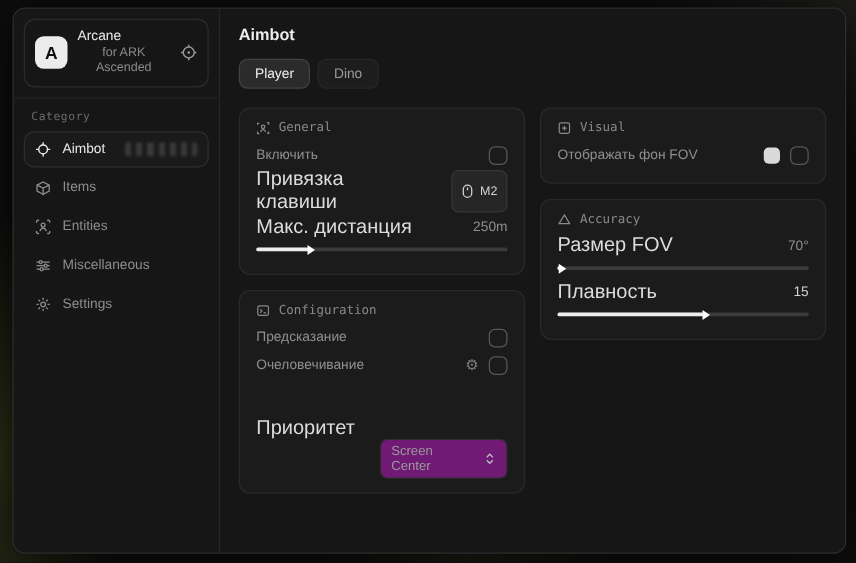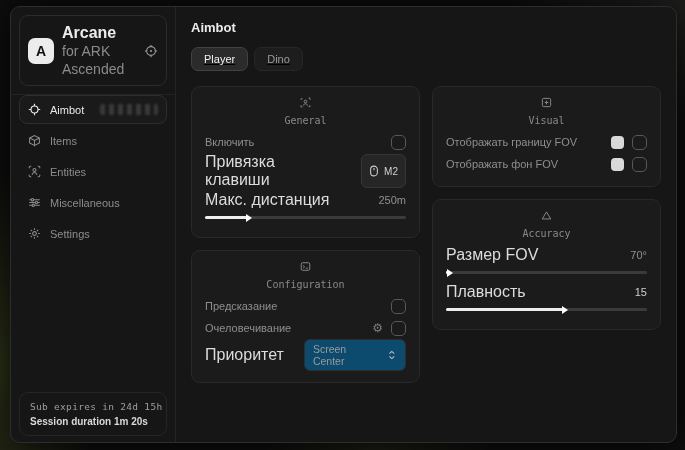--- a/index.html
+++ b/index.html
@@ -20,22 +20,22 @@
   
   .sidebar { width:165px; flex:none; border-right:1px solid #242424; display:flex; flex-direction:column; }
   .brand {
     margin:8px 8px 0; border:1px solid #2b2b2b; border-radius:9px;
     padding:7px 8px; display:flex; align-items:center; gap:8px;
   }
   .logo {
     width:26px; height:26px; border-radius:7px; background:#ececec; color:#111;
     font-weight:bold; font-size:14px; display:flex; align-items:center; justify-content:center; flex:none;
   }
-  .brand-name { font-size:16px; font-weight:bold; color:#ececec; line-height:1.25; }
-  .brand-sub  { font-size:14px; color:#8b8b8b; line-height:1.25; }
+  .brand-name { font-size:11px; font-weight:normal; color:#ececec; line-height:1.25; }
+  .brand-sub  { font-size:10px; color:#8b8b8b; line-height:1.25;text-align:center; }
   .brand-ico  { margin-left:auto; color:#9a9a9a; display:flex; cursor:pointer; }
   .side-divider { border-bottom:1px solid #232323; margin-top:8px; }
   .category {
     padding:10px 14px 6px; font-family:"DejaVu Sans Mono", monospace;
     font-size:9px; color:#6b6b6b; letter-spacing:.5px;
   }
   .nav { display:flex; flex-direction:column; gap:2px; padding:0 8px; }
   .nav-item {
     display:flex; align-items:center; gap:9px; padding:7px 8px;
     color:#8d8d8d; font-size:11px; border:1px solid transparent; border-radius:8px; cursor:pointer;
@@ -47,52 +47,52 @@
     background:repeating-linear-gradient(90deg,#d8d8d8 0 5px, transparent 5px 9px);
   }
   .session {
     margin:auto 8px 6px; border:1px solid #262626; border-radius:9px; padding:8px 10px;
   }
   .session-line1 { font-family:"DejaVu Sans Mono", monospace; font-size:9.5px; color:#9f9f9f; letter-spacing:.3px; margin-bottom:4px; white-space:nowrap; }
   .session-line2 { font-size:10px; font-weight:bold; color:#d9d9d9; white-space:nowrap; }
   
   .main { flex:1; padding:13px 15px; position:relative; }
   .page-title { font-size:13px; font-weight:bold; color:#ececec; margin-bottom:12px; }
-  .tabs { display:flex; gap:6px; margin-bottom:15px;text-decoration:underline; }
+  .tabs { display:flex; gap:6px; margin-bottom:15px; }
   .tab {
     font-family:inherit; font-size:11px; padding:5px 12px; border-radius:7px; cursor:pointer;
     background:#1d1d1d; color:#9a9a9a; border:1px solid #272727;
   }
   .tab.active { background:#2b2b2b; color:#f0f0f0; border-color:#424242; }
   .cols { display:flex; gap:12px; align-items:flex-start; }
   .col { flex:1; display:flex; flex-direction:column; gap:12px; min-width:0; }
   .panel { background:#1b1b1b; border:1px solid #292929; border-radius:9px; padding:10px 13px 11px; }
   .panel-head {
     display:flex; align-items:center; gap:7px; color:#8a8a8a; margin-bottom:5px;
-    font-family:"DejaVu Sans Mono", monospace; font-size:10px;flex-direction:column;
+    font-family:"DejaVu Sans Mono", monospace; font-size:10px;
   }
   .panel-head svg { flex:none; }
   .row { display:flex; align-items:center; justify-content:space-between; min-height:22px; gap:20px; }
   .lbl-dim   { font-size:11px; color:#8f8f8f; }
   .lbl-light { font-size:16px; color:#dcdcdc; font-weight:500; }
   .val-dim   { font-size:11px; color:#8f8f8f; }
   .val-light { font-size:11px; color:#cfcfcf; }
   .right-group { display:flex; align-items:center; gap:8px; }
   .checkbox {
     width:15px; height:15px; border:1.5px solid #585858; border-radius:5px;
     background:transparent; cursor:pointer; flex:none;
   }
   .swatch { width:13px; height:13px; border-radius:4px; cursor:pointer; flex:none; }
   .keybind {
     display:flex; align-items:center; gap:5px; background:#262626; border:1px solid #363636;
     border-radius:6px; padding:10px 7px; font-size:10px; color:#d0d0d0; cursor:pointer;
   }
   .dropdown {
-    display:flex; align-items:center; gap:9px; background:#0c4a6e; border:1px solid #2e2e2e;
-    border-radius:6px; padding:3px 8px; font-size:10.5px; color:#9a9a9a; cursor:pointer;
+    display:flex; align-items:center; gap:9px; background:#701a75; border:1px solid #2e2e2e;
+    border-radius:6px; padding:3px 8px; font-size:10.5px; color:#9a9a9a; cursor:pointer;margin-top:48px;
   }
   .dropdown svg { color:#bdbdbd; }
   .mini-gear { color:#7d7d7d; font-size:12px; line-height:1; cursor:pointer; }
   .slider { height:3px; background:#3b3b3b; border-radius:2px; margin:5px 0 7px; position:relative; cursor:pointer; }
   .slider .fill { height:100%; background:#ededed; border-radius:2px; position:relative; }
   .slider .thumb {
     position:absolute; right:-5px; top:50%; transform:translateY(-50%);
     width:0; height:0; border-left:6px solid #ffffff;
     border-top:4px solid transparent; border-bottom:4px solid transparent;
   }
@@ -111,20 +111,21 @@
       </div>
       <span class="brand-ico">
         <svg width="14" height="14" viewBox="0 0 16 16" fill="none" stroke="currentColor" stroke-width="1.3">
           <circle cx="8" cy="8" r="5"></circle>
             <circle cx="8" cy="8" r="1.2" fill="currentColor" stroke="none"></circle>
           <path d="M8 1v2M8 13v2M1 8h2M13 8h2"></path>
         </svg>
       </span>
     </div>
     <div class="side-divider"></div>
+    <div class="category">Category</div>
 
     <nav class="nav">
       <div class="nav-item active">
         <span class="nav-ico">
           <svg width="13" height="13" viewBox="0 0 16 16" fill="none" stroke="currentColor" stroke-width="1.4">
             <circle cx="8" cy="8" r="4.3"></circle>
               <path d="M8 1v2.6M8 12.4V15M1 8h2.6M12.4 8H15"></path>
           </svg>
         </span>
         <span>Aimbot</span>
@@ -164,27 +165,20 @@
         <span class="nav-ico">
           <svg width="13" height="13" viewBox="0 0 16 16" fill="none" stroke="currentColor" stroke-width="1.3">
             <circle cx="8" cy="8" r="2.3"></circle>
             <path d="M8 1.5v2.2M8 12.3v2.2M1.5 8h2.2M12.3 8h2.2M3.4 3.4L5 5M11 11l1.6 1.6M12.6 3.4L11 5M5 11l-1.6 1.6"></path>
           </svg>
         </span>
         <span>Settings</span>
       </div>
     </nav>
 
-    <div class="session">
-      <div class="session-line1">Sub expires in 24d 15h</div>
-      <div class="session-line2">
-        <span>Session duration</span>
-        <span>1m 20s</span>
-      </div>
-    </div>
   </aside>
 
   <main class="main">
     <div class="page-title">Aimbot</div>
 
     <div class="tabs">
       <button class="tab active">Player</button>
       <button class="tab">Dino</button>
     </div>
 
@@ -261,27 +255,20 @@
 
         <section class="panel">
           <div class="panel-head">
             <svg width="11" height="11" viewBox="0 0 16 16" fill="none" stroke="currentColor" stroke-width="1.4">
               <rect x="2" y="2" width="12" height="12" rx="2"></rect>
                 <path d="M8 5.3v5.4M5.3 8h5.4"></path>
             </svg>
             <span>Visual</span>
           </div>
           <div class="row">
-            <span class="lbl-dim">Отображать границу FOV</span>
-            <span class="right-group">
-              <span class="swatch" style="background: rgb(217, 217, 217);"></span>
-              <span class="checkbox"></span>
-            </span>
-          </div>
-          <div class="row">
             <span class="lbl-dim">Отображать фон FOV</span>
             <span class="right-group">
               <span class="swatch" style="background: rgb(217, 217, 217);"></span>
               <span class="checkbox"></span>
             </span>
           </div>
         </section>
 
         <section class="panel">
           <div class="panel-head">

